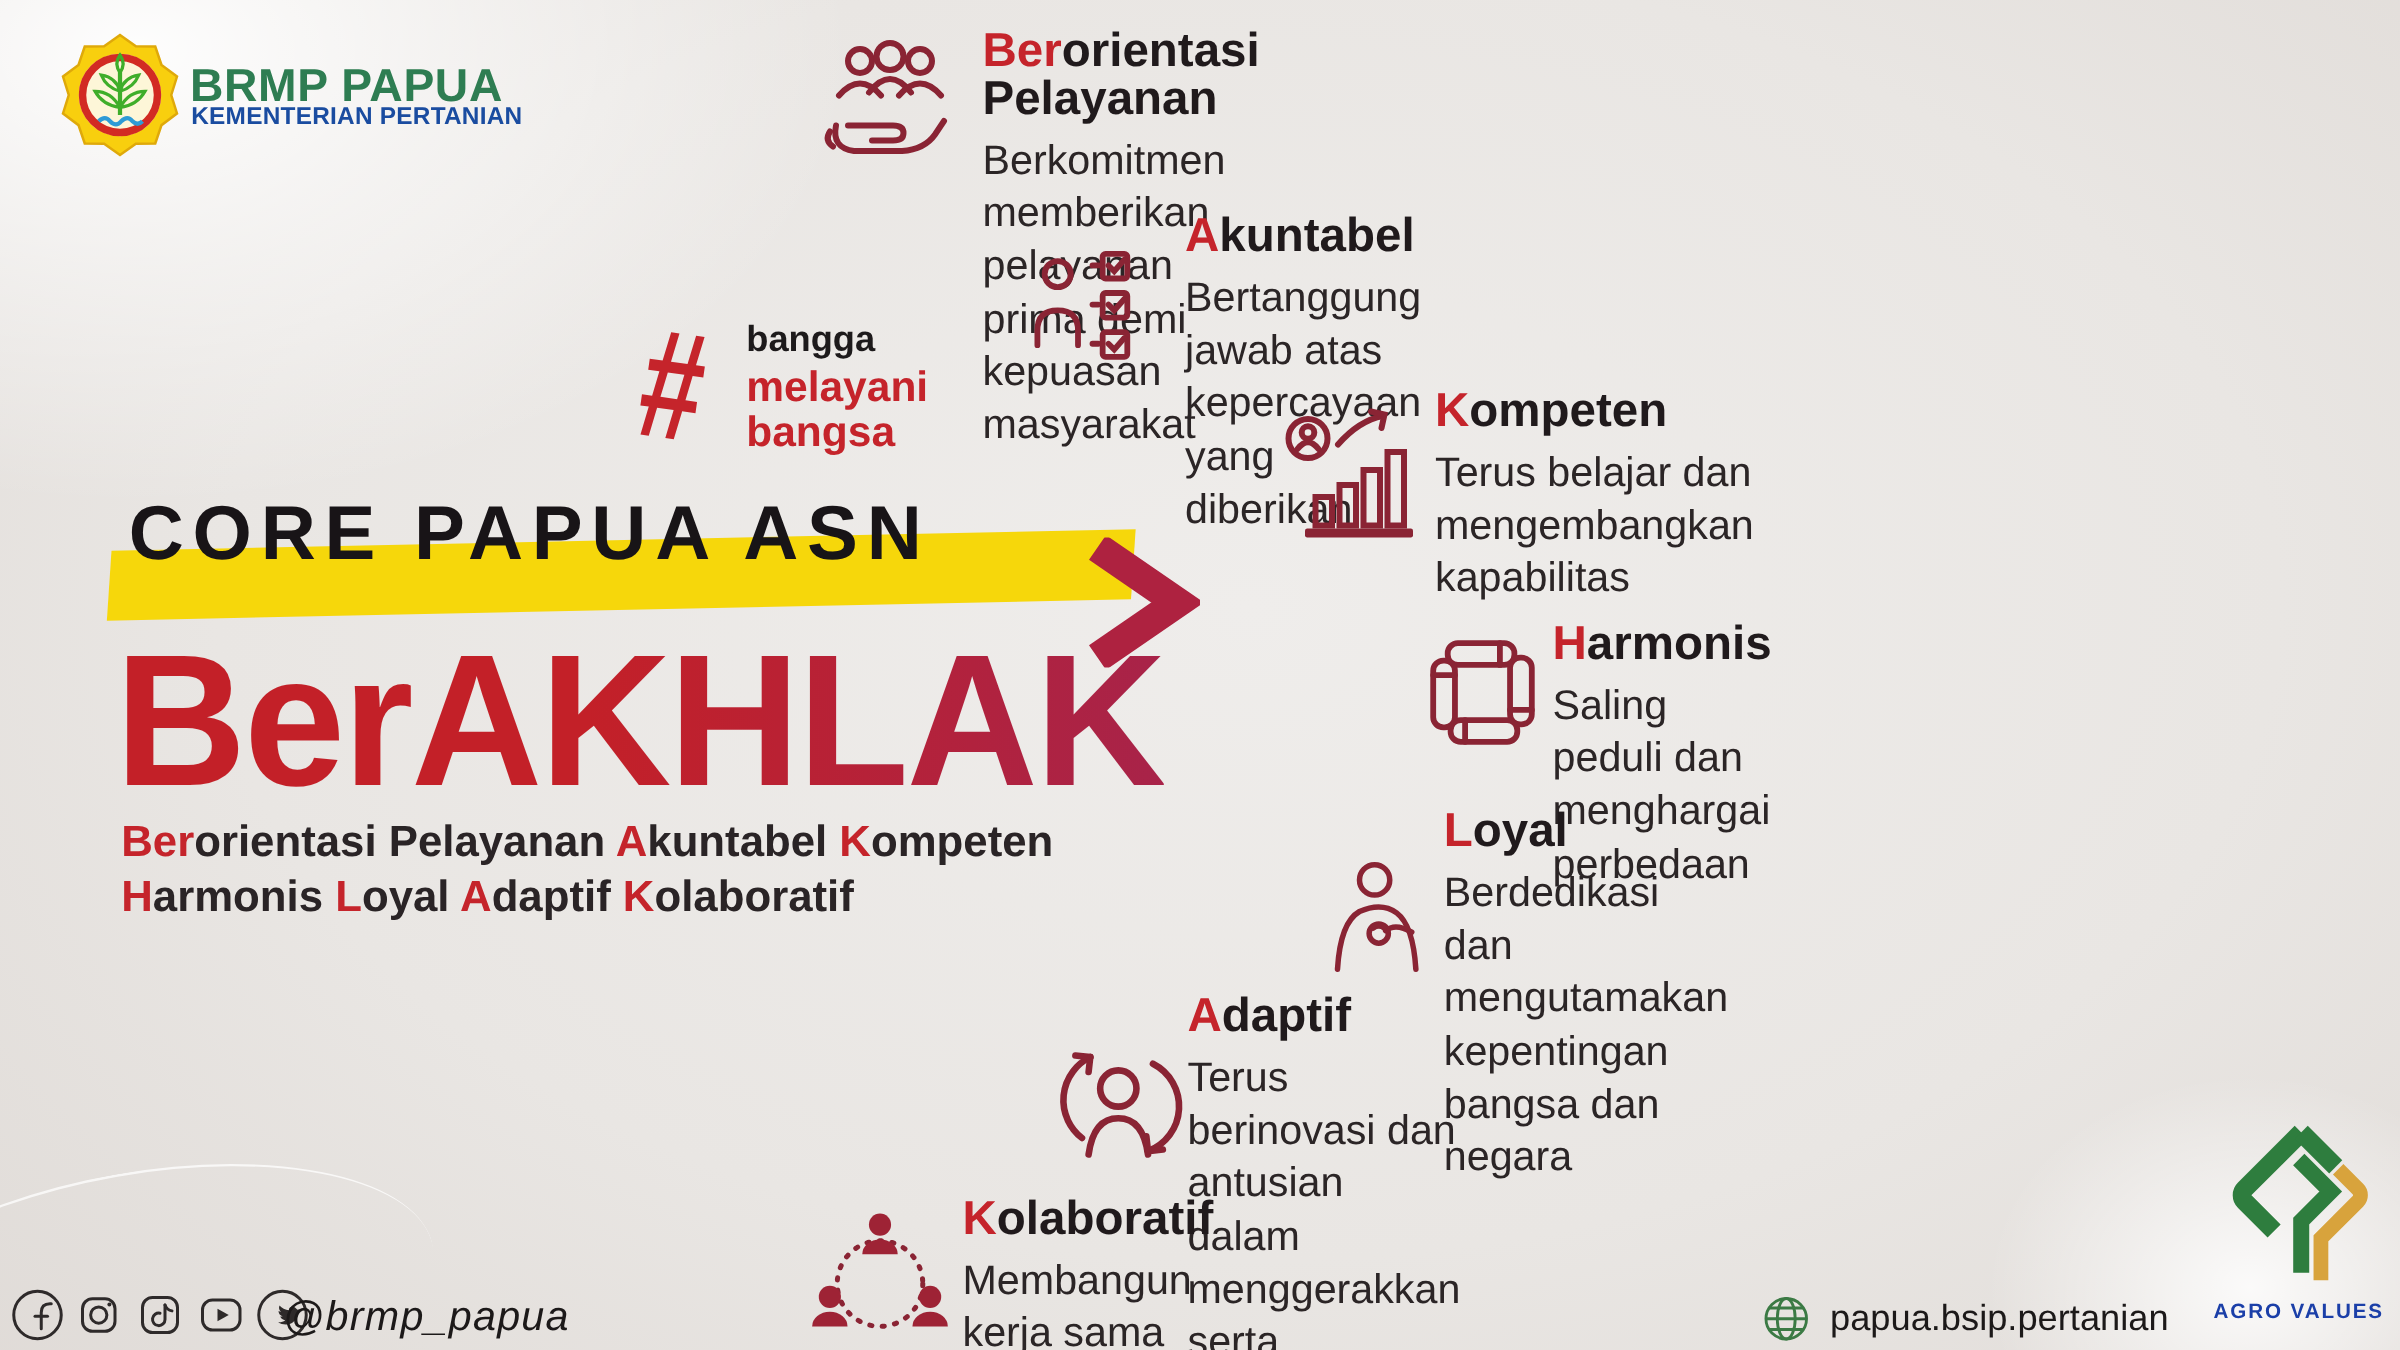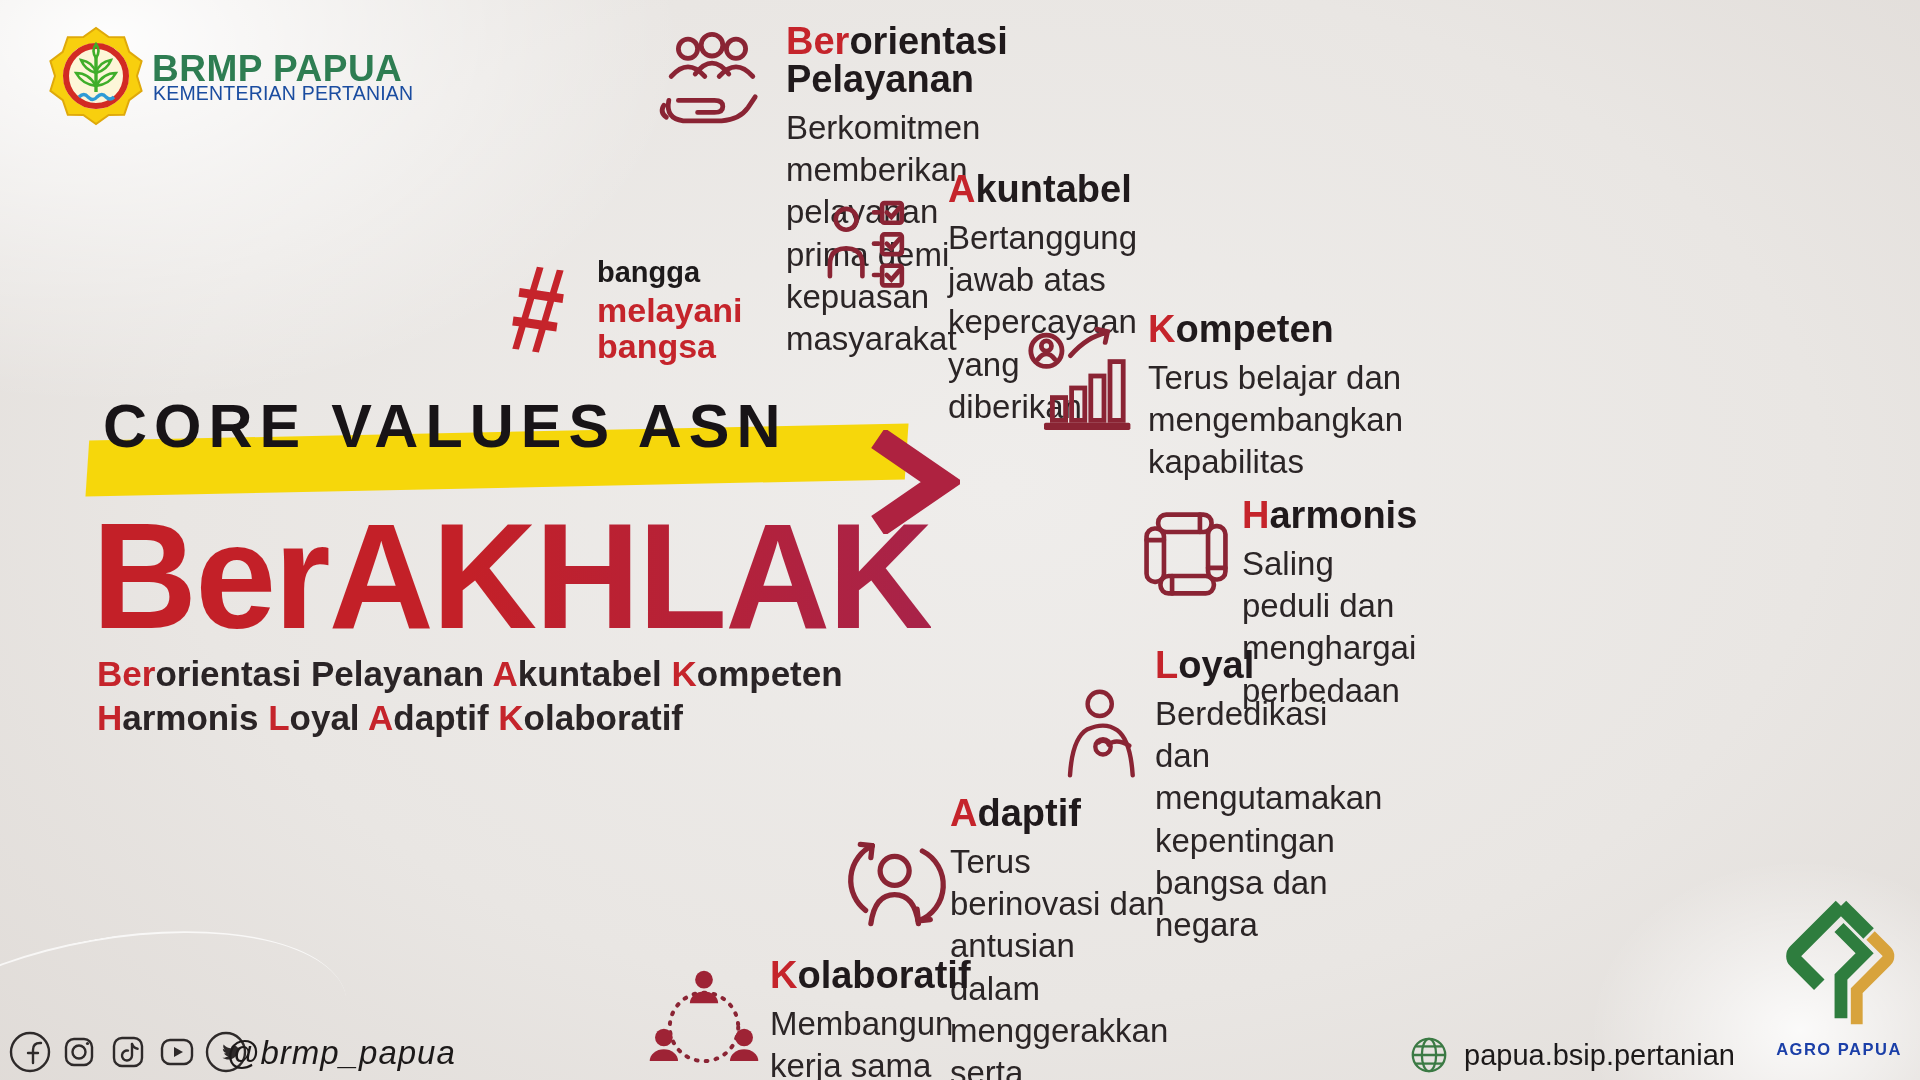--- a/index.html
+++ b/index.html
@@ -7,21 +7,21 @@
   #canvas{position:relative;width:1920px;height:1080px;
     background:
       radial-gradient(ellipse 820px 520px at 110px 40px, rgba(255,255,255,.95), rgba(255,255,255,0) 70%),
       radial-gradient(ellipse 1500px 950px at 52% 45%, #efedeb 0%, #e9e6e3 55%, #ded9d5 100%);
     overflow:hidden;}
   .abs{position:absolute;}
 
   
   #org-logo{left:46px;top:26px;width:100px;height:100px;}
   #org-name{left:152px;top:50px;font-size:37px;font-weight:800;color:#2e7d52;letter-spacing:.5px;line-height:1;}
-  #org-sub{left:153px;top:84px;font-size:19.5px;font-weight:400;color:#1a4ca0;letter-spacing:.2px;line-height:1;}
+  #org-sub{left:153px;top:84px;font-size:19.5px;font-weight:700;color:#1a4ca0;letter-spacing:.2px;line-height:1;}
 
   
   #hash-symbol{left:522px;top:244px;font-size:124px;font-weight:900;color:#c5242b;
     transform:rotate(8deg) scaleX(.72);transform-origin:left top;line-height:1;}
   #hash-l1{left:597px;top:258px;font-size:29px;font-weight:700;color:#1d1a1b;line-height:1;}
   #hash-l2{left:597px;top:293px;font-size:34px;font-weight:800;color:#c5242b;line-height:1;}
   #hash-l3{left:597px;top:329px;font-size:34px;font-weight:800;color:#c5242b;line-height:1;}
 
   
   #kicker{left:103px;top:396px;font-size:61px;font-weight:800;color:#181417;letter-spacing:7px;line-height:1;z-index:3;}
@@ -86,21 +86,21 @@
   </svg>
   <div id="org-name" class="abs">BRMP PAPUA</div>
   <div id="org-sub" class="abs">KEMENTERIAN PERTANIAN</div>
 
   <div id="hash-symbol" class="abs">#</div>
   <div id="hash-l1" class="abs">bangga</div>
   <div id="hash-l2" class="abs">melayani</div>
   <div id="hash-l3" class="abs">bangsa</div>
 
   <div id="kicker-bar" class="abs"></div>
-  <div id="kicker" class="abs">CORE VALUES ASN</div>
+  <div id="kicker" class="abs">CORE PAPUA ASN</div>
   <div id="hero-title" class="abs">BerAKHLAK</div>
   <svg id="hero-chevron" class="abs" viewBox="0 0 92 104">
     <path d="M10 8 L74 52 L10 96" fill="none" stroke="#ae2240" stroke-width="24" stroke-linejoin="miter"></path>
   </svg>
   <div id="subtitle" class="abs">
     <div><span class="red">Ber</span><span>orientasi Pelayanan </span><span class="red">A</span><span>kuntabel </span><span class="red">K</span><span>ompeten</span></div>
     <div><span class="red">H</span><span>armonis </span><span class="red">L</span><span>oyal </span><span class="red">A</span><span>daptif </span><span class="red">K</span><span>olaboratif</span></div>
   </div>
 
   <div class="abs vwrap">
@@ -268,15 +268,15 @@
     <div id="site-url">papua.bsip.pertanian</div>
   </div>
 
   <div id="agro" class="abs">
     <svg id="agro-mark" viewBox="0 0 120 140" fill="none" stroke-linecap="butt">
       <path d="M62 8 L16 54 a7 7 0 0 0 0 10 L40 88" stroke="#2e7d3e" stroke-width="15"></path>
       <path d="M62 8 L90 36" stroke="#2e7d3e" stroke-width="15"></path>
       <path d="M60 30 L86 56 L62 80 L62 122" stroke="#2e7d3e" stroke-width="13"></path>
       <path d="M92 38 L108 54 a7 7 0 0 1 0 10 L78 94 L78 128" stroke="#d8a33c" stroke-width="12"></path>
     </svg>
-    <div id="agro-label">AGRO PAPUA</div>
+    <div id="agro-label">AGRO VALUES</div>
   </div>
 </div>
 
 </body></html>

